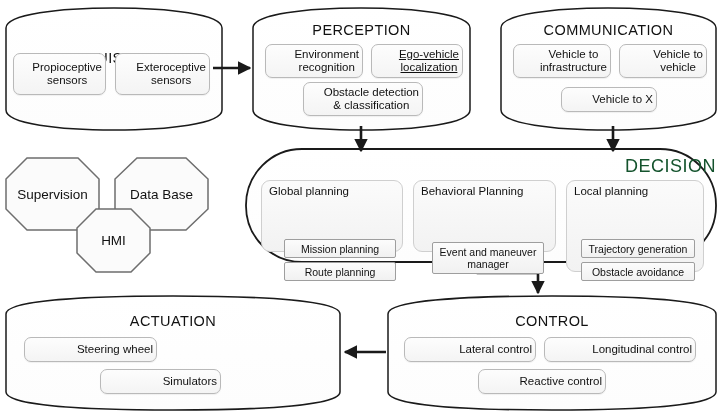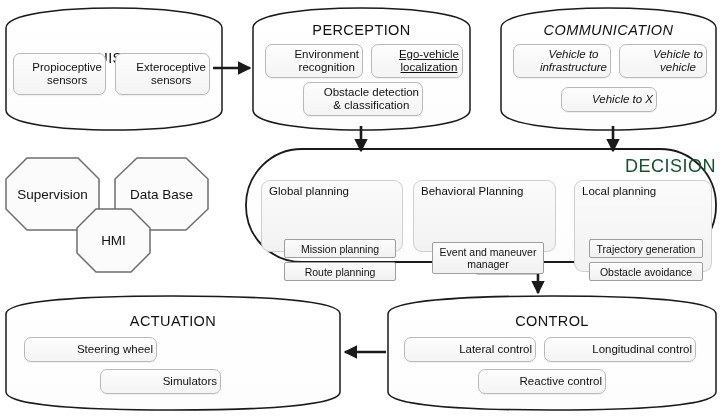--- a/index.html
+++ b/index.html
@@ -183,21 +183,21 @@
       </span>
     </div>
     <div class="pill" style="left:50px; top:74px; width:120px; height:34px;">
       <span>
         <span>Obstacle detection</span><br>
         <span>&amp; classification</span>
       </span>
     </div>
   </div>
 
-  <div class="barrel" style="left:501px; top:8px; width:215px; height:122px;font-style:italic;">
+  <div class="barrel" style="left:501px; top:8px; width:215px; height:122px;">
     <div class="label" style="top:14px;">COMMUNICATION</div>
     <div class="pill" style="left:12px; top:36px; width:98px; height:34px;">
       <span>
         <span>Vehicle to</span><br>
         <span>infrastructure</span>
       </span>
     </div>
     <div class="pill" style="left:118px; top:36px; width:88px; height:34px;">
       <span>
         <span>Vehicle to</span><br>
@@ -222,21 +222,21 @@
       </div>
     </div>
 
     <div class="group" style="left:167px; top:31px; width:143px; height:72px;">
       <div class="gtitle">Behavioral Planning</div>
       <div class="rect" style="left:18px; top:25px; width:112px; height:32px;">
         <span>Event and maneuver manager</span>
       </div>
     </div>
 
-    <div class="group" style="left:328px; top:31px; width:138px; height:92px;">
+    <div class="group" style="left:320px; top:31px; width:138px; height:92px;">
       <div class="gtitle">Local planning</div>
       <div class="rect" style="left:14px; top:22px; width:114px; height:19px;">
         <span>Trajectory generation</span>
       </div>
       <div class="rect" style="left:14px; top:45px; width:114px; height:19px;">
         <span>Obstacle avoidance</span>
       </div>
     </div>
   </div>
 

